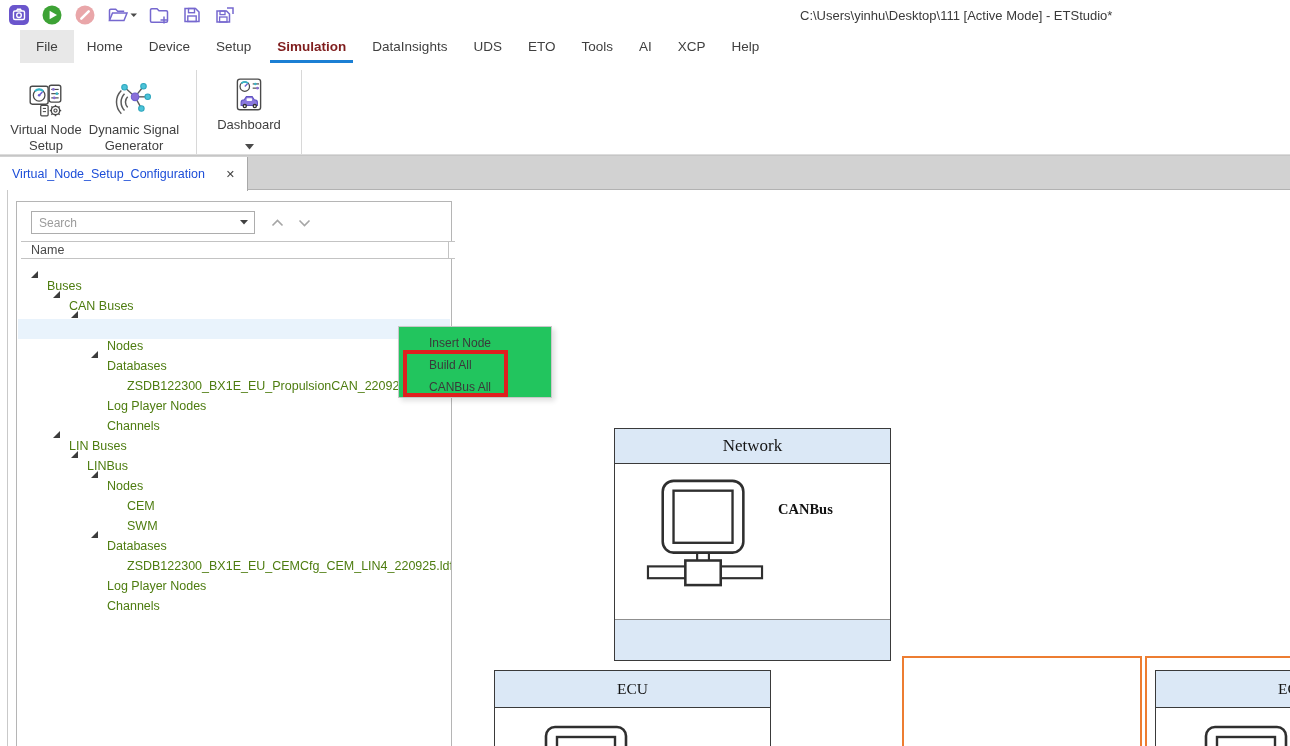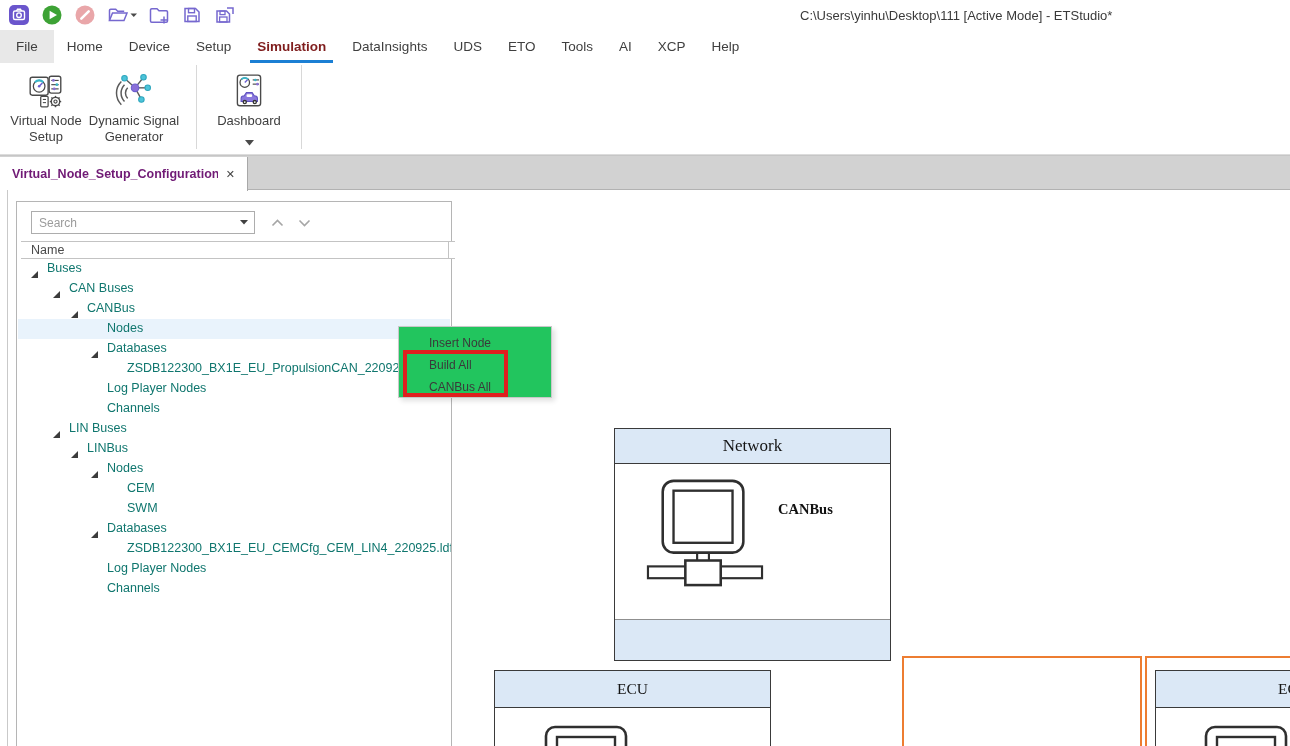--- a/index.html
+++ b/index.html
@@ -10,58 +10,58 @@
   
   .titlebar { position:absolute; left:0; top:0; width:1290px; height:30px; background:#fff; }
   .tb-icons { position:absolute; left:8px; top:4px; display:flex; align-items:center; gap:11px; }
   .tb-icon { display:inline-flex; width:22px; height:22px; align-items:center; justify-content:center; }
   .tb-icon.wide { width:30px; }
   .window-title { position:absolute; left:800px; top:8px; font-size:13px; color:#3a3a3a; white-space:nowrap; }
 
   
   .menubar { position:absolute; left:0; top:30px; width:1290px; height:33px; background:#fff; display:flex; align-items:stretch; }
   .menu-item { position:relative; display:flex; align-items:center; padding:0 13px; font-size:13.5px; color:#3f3f3f; white-space:nowrap; }
-  .menu-item.mi-file { background:#e8e8e8; padding:0 16px; }
+  .menu-item.mi-file { background:#e8e8e8; padding:0 16px;margin-left:20px; }
   .menu-item.mi-active { font-weight:bold; color:#7f1d1d; }
   .menu-item.mi-active .mi-underline { position:absolute; left:6px; right:6px; bottom:0; height:3px; background:var(--accent-blue,#1b7fd4); }
 
   
-  .ribbon { position:absolute; left:0; top:63px; width:1290px; height:92px; background:#fff; border-bottom:1px solid #dcdcdc; display:flex; align-items:flex-start; padding-left:8px; }
+  .ribbon { position:absolute; left:0; top:63px; width:1290px; height:92px; background:#fff; border-bottom:1px solid #dcdcdc; display:flex; align-items:flex-end; padding-left:8px; }
   .ribbon-btn { display:flex; flex-direction:column; align-items:center; margin-top:8px; }
   .ribbon-btn .ricon { height:40px; display:flex; align-items:center; justify-content:center; }
   .ribbon-btn .rlabel { font-size:13px; line-height:16px; color:#3f3f3f; text-align:center; margin-top:2px; }
   .ribbon-sep { width:1px; height:84px; background:#d8d8d8; margin:2px 12px 0 12px; }
   .rb-vns { width:76px; } .rb-dsg { width:100px; } .rb-dash { width:80px; }
   .dash-caret { margin-top:3px; }
 
   
   .tabstrip { position:absolute; left:0; top:155px; width:1290px; height:35px; background:#d2d2d2; border-top:1px solid #c6c6c6; border-bottom:1px solid #b2b2b2; }
   .doc-tab { position:absolute; left:0; top:1px; width:248px; height:34px; background:#fff; border-right:1px solid #a8a8a8; display:flex; align-items:center; padding:0 12px; }
-  .doc-tab .tab-label { font-size:12.5px; color:#701a75; flex:1; white-space:nowrap; overflow:hidden;font-weight:bold; }
+  .doc-tab .tab-label { font-size:12.5px; color:#1d4ed8; flex:1; white-space:nowrap; overflow:hidden; }
   .doc-tab .tab-close { font-size:11px; color:#444; margin-left:8px; }
 
   
   .doc-border-left { position:absolute; left:7px; top:190px; width:1px; height:556px; background:#c9c9c9; }
 
   
   .explorer { position:absolute; left:16px; top:201px; width:436px; height:545px; background:#fff; border:1px solid #b5b5b5; border-bottom:none; z-index:2; }
   .search-combo { position:absolute; left:14px; top:9px; width:224px; height:23px; border:1px solid #adadad; background:#fff; display:flex; }
   .search-combo input { flex:1; border:none; outline:none; font-size:12px; padding:0 0 0 7px; color:#333; font-family:"Liberation Sans",sans-serif; background:transparent; }
   .search-combo input::placeholder { color:#9b9b9b; }
   .combo-arrow { width:20px; display:flex; align-items:center; justify-content:center; }
   .srch-nav { position:absolute; top:13px; width:20px; height:16px; display:flex; align-items:center; justify-content:center; }
   .srch-nav.up { left:250px; } .srch-nav.down { left:277px; }
   .name-header { position:absolute; left:4px; top:39px; width:434px; height:18px; border-top:1px solid #c3c3c3; border-bottom:1px solid #c3c3c3; background:#fff; }
   .name-header .nh-label { position:absolute; left:10px; top:1px; font-size:12.5px; color:#4a4a4a; }
   .name-header .nh-divider { position:absolute; left:427px; top:0; width:1px; height:17px; background:#c3c3c3; }
   .tree { position:absolute; left:0; top:57px; width:434px; height:488px; overflow:hidden; }
   .tree-row { position:absolute; left:1px; width:432px; height:20px; }
   .tree-row.selected { background:var(--selection-fill,#e9f3fc); }
   .tree-glyph { position:absolute; top:6px; width:9px; height:9px; }
-  .tree-label { position:absolute; top:2px; font-size:12.5px; color:#0f766e; white-space:nowrap; }
+  .tree-label { position:absolute; top:20px; font-size:12.5px; color:#4d7c0f; white-space:nowrap; }
 
   
   .context-menu { position:absolute; left:398px; top:326px; width:154px; height:72px; background:#22c55e; border:1px solid #c8c8c8; box-shadow:3px 3px 5px rgba(0,0,0,0.12); z-index:10; padding-top:5px; }
   .ctx-item { height:22px; line-height:22px; padding-left:30px; font-size:12px; color:#3a3a3a; white-space:nowrap; }
   .red-box { position:absolute; left:403px; top:350px; width:105px; height:47px; border:4px solid var(--annotation-red,#e01f1f); z-index:11; }
 
   
   .canvas-box { position:absolute; background:#fff; border:1.6px solid #3a3a3a; }
   .box-header { border-bottom:1.6px solid #3a3a3a; background:var(--box-header-fill,#dbe8f6); display:flex; align-items:center; justify-content:center; font-family:"Liberation Serif", serif; color:#141414; }
   .net-box { left:614px; top:428px; width:277px; height:233px; z-index:3; }

